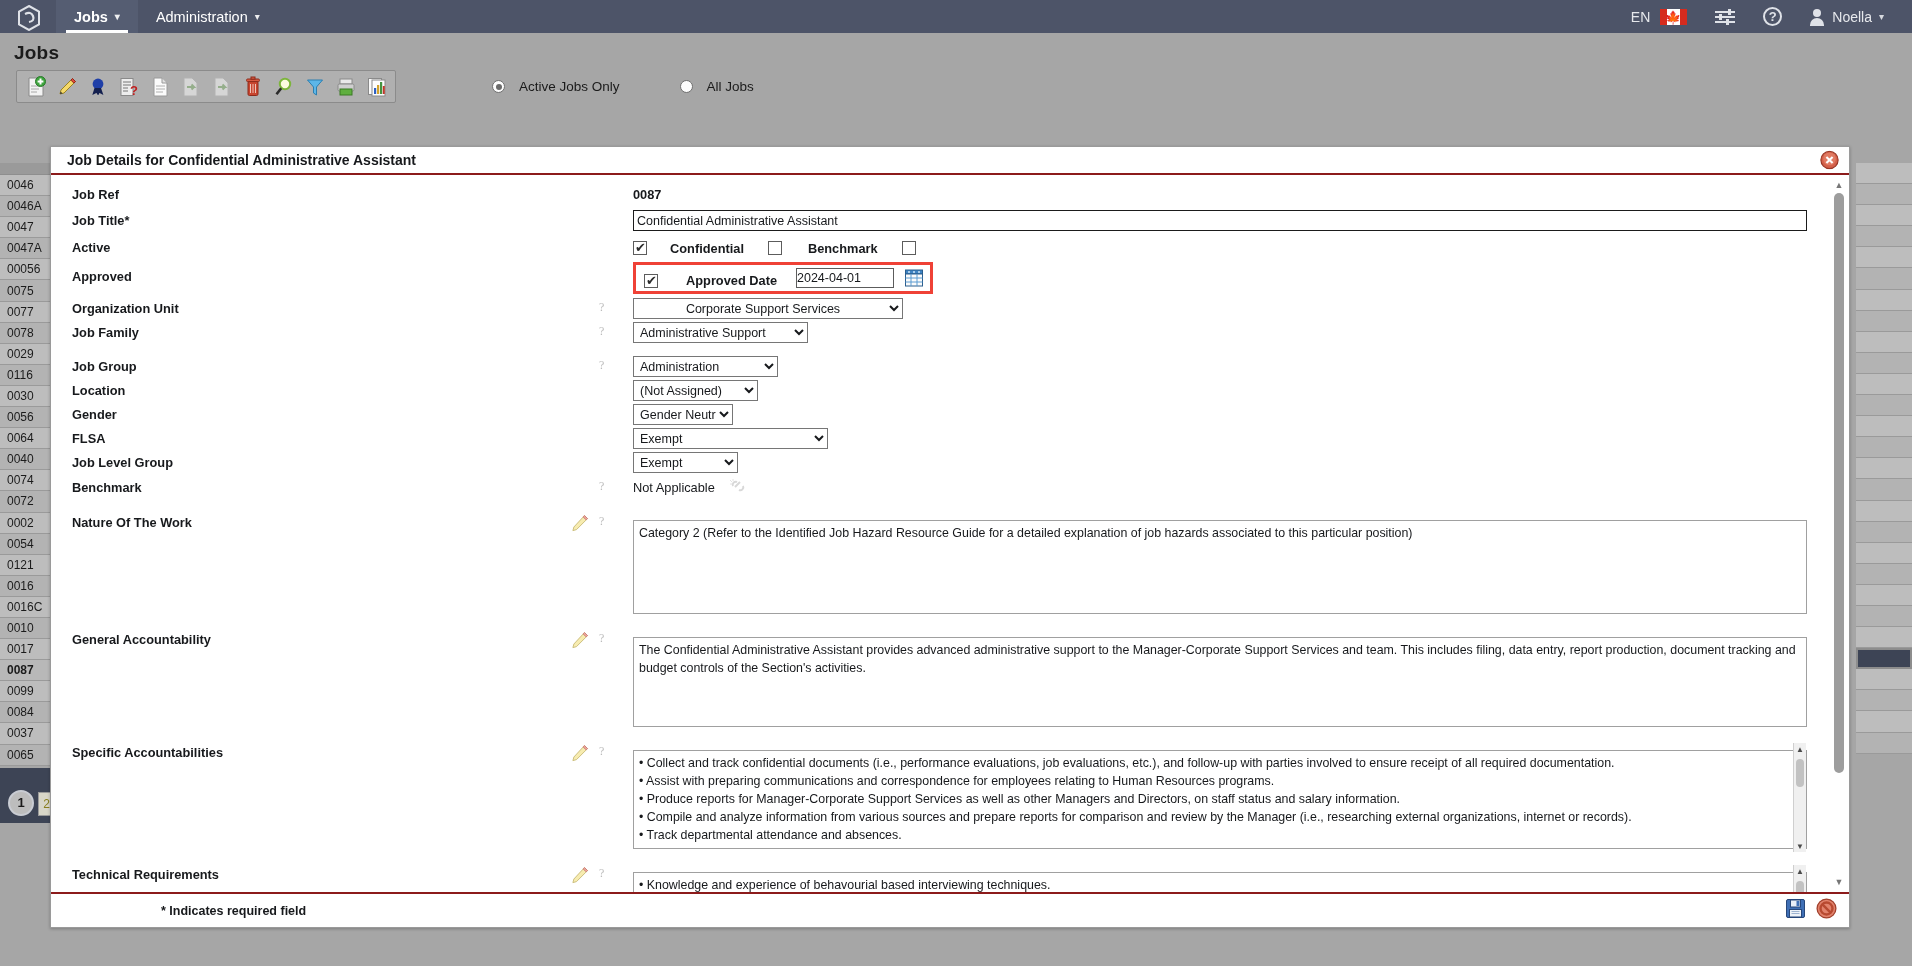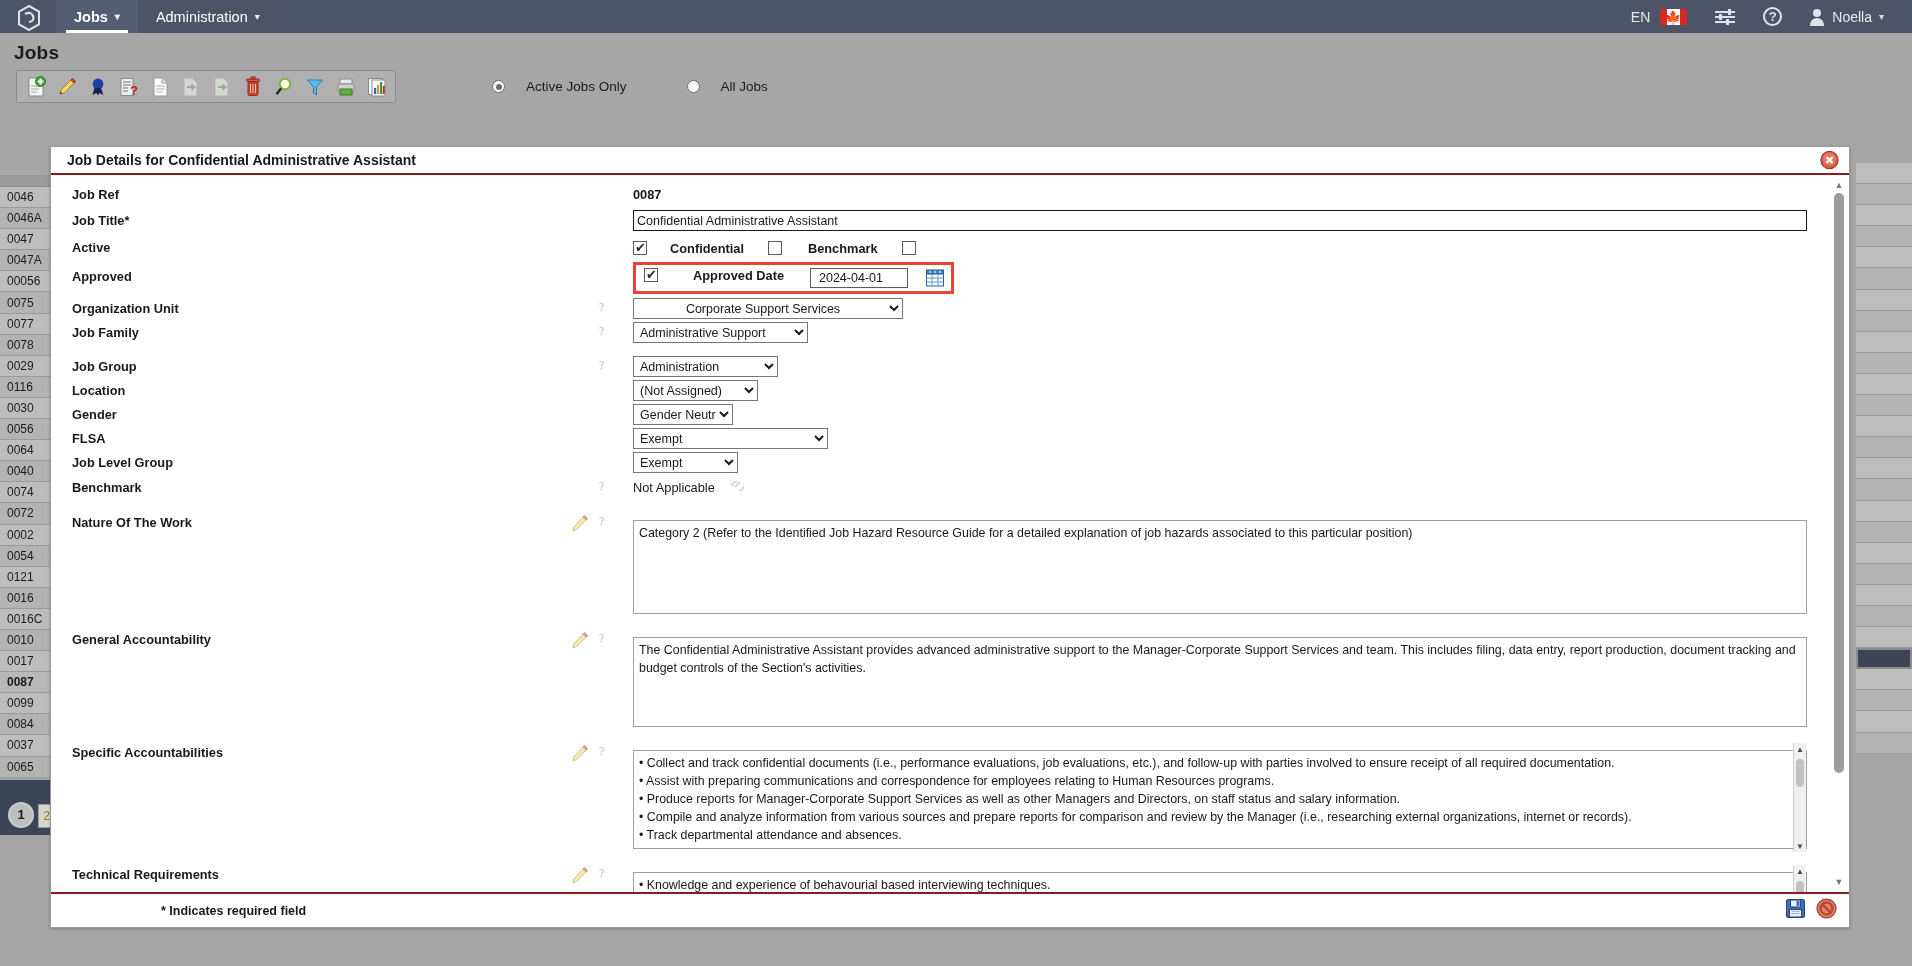--- a/index.html
+++ b/index.html
@@ -65,33 +65,33 @@
     display: flex; align-items: center; gap: 0px;
     border: 1px solid #8b8b8b; background: #b0b0b0; border-radius: 2px;
     padding: 2px 3px;
   }
   .tbtn {
     width: 31px; height: 27px; display: flex; align-items: center; justify-content: center;
     cursor: pointer; position: relative;
   }
   .tbtn svg { display: block; }
   .radios { display: flex; align-items: center; margin-left: 96px; gap: 60px; }
-  .radio { display: flex; align-items: center; gap: 21px; font-size: 13.5px; color: #1b1b1b; cursor: pointer; }
+  .radio { display: flex; align-items: center; gap: 14px; font-size: 13.5px; color: #1b1b1b; cursor: pointer; }
   .rdot {
     width: 13px; height: 13px; border-radius: 50%;
     border: 1.5px solid #6f6f6f; background: #fdfdfd; position: relative;
   }
   .rdot.on::after {
     content:""; position:absolute; left:2.5px; top:2.5px; width:6px; height:6px;
     border-radius:50%; background:#6b6b6b;
   }
 
   
   .bg-list {
-    position: absolute; left: 0; top: 142px; width: 55px;
+    position: absolute; left: 0; top: 130px; width: 55px;
   }
   .bg-list .hdr { height: 12px; background: #9a9a9a; border-bottom: 1px solid #8e8e8e; }
   .bg-row {
     height: 21.1px; font-size: 12px; color: #1b1b1b;
     padding-left: 7px; display: flex; align-items: center;
     border-bottom: 1px solid #9a9a9a; background: #bdbdbd;
   }
   .bg-row.alt { background: #b3b3b3; }
   .bg-row.sel { font-weight: bold; background: #b8b8b8; }
   .bg-pager {
@@ -180,25 +180,25 @@
     width: 14px; height: 14px; border: 1px solid #5c5c5c; background: #fff;
     position: relative; flex: none; cursor: pointer;
   }
   .cb.on::after {
     content: "\2714"; position: absolute; left: 1px; top: -2px;
     font-size: 13px; color: #2b2b2b; line-height: 15px;
   }
   .cb-label { font-size: 12.8px; font-weight: bold; color: #17191c; }
 
   .approved-box {
-    display: inline-flex; align-items: flex-start; gap: 12px;
+    display: inline-flex; align-items: flex-end; gap: 5px;
     border: 3px solid #ef4136; padding: 3px 6px 3px 8px; background: #fff;
   }
   input.datefld {
-    width: 98px; height: 20px; font-size: 12.5px; padding: 1px 8px;
+    width: 98px; height: 20px; font-size: 12.5px; padding: 1px 0;
     border: 1px solid #5c5c5c; background: #fff; font-family: "Liberation Sans", sans-serif;
     color: #17191c;
   }
   .cal-ico { width: 20px; height: 20px; margin-left: 5px; cursor: pointer; }
 
   .ta-wrap { position: relative; }
   textarea.ta {
     width: 100%; border: 1px solid #a0a0a0; background: #fff;
     font-family: "Liberation Sans", sans-serif; font-size: 12.4px; color: #17191c;
     padding: 3px 5px; resize: none; line-height: 18px; overflow: hidden; margin-top: 8px;

